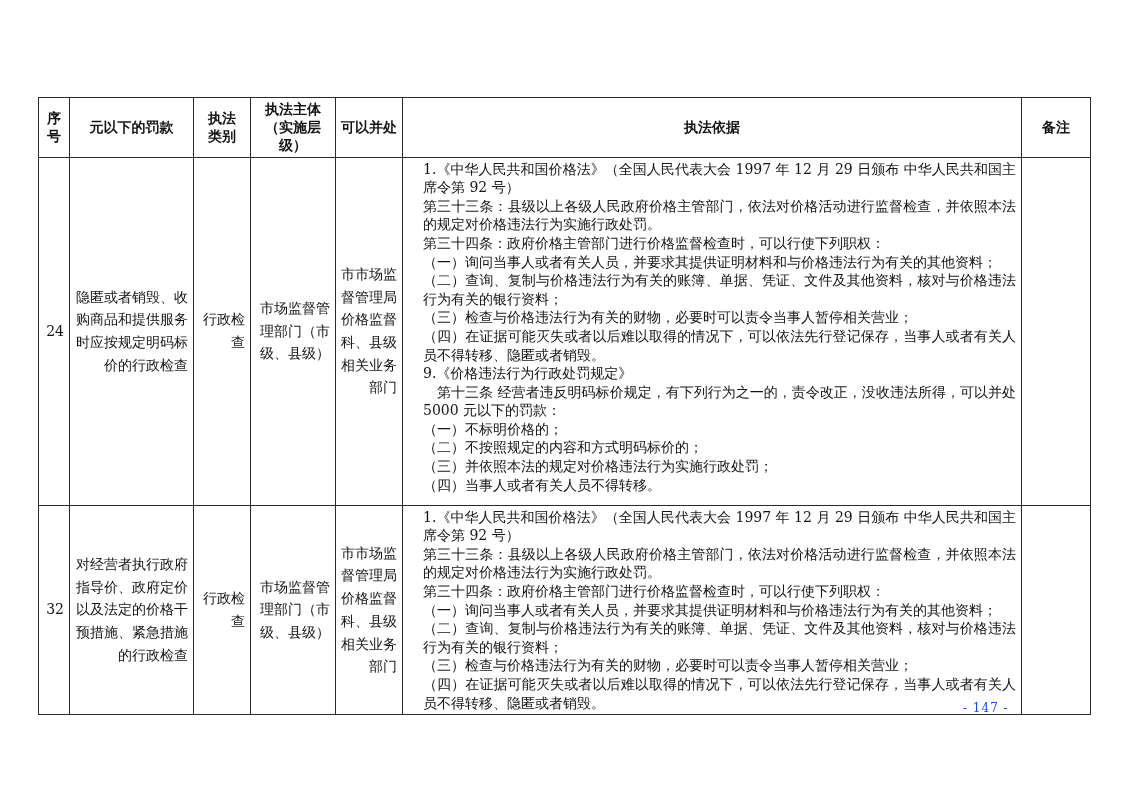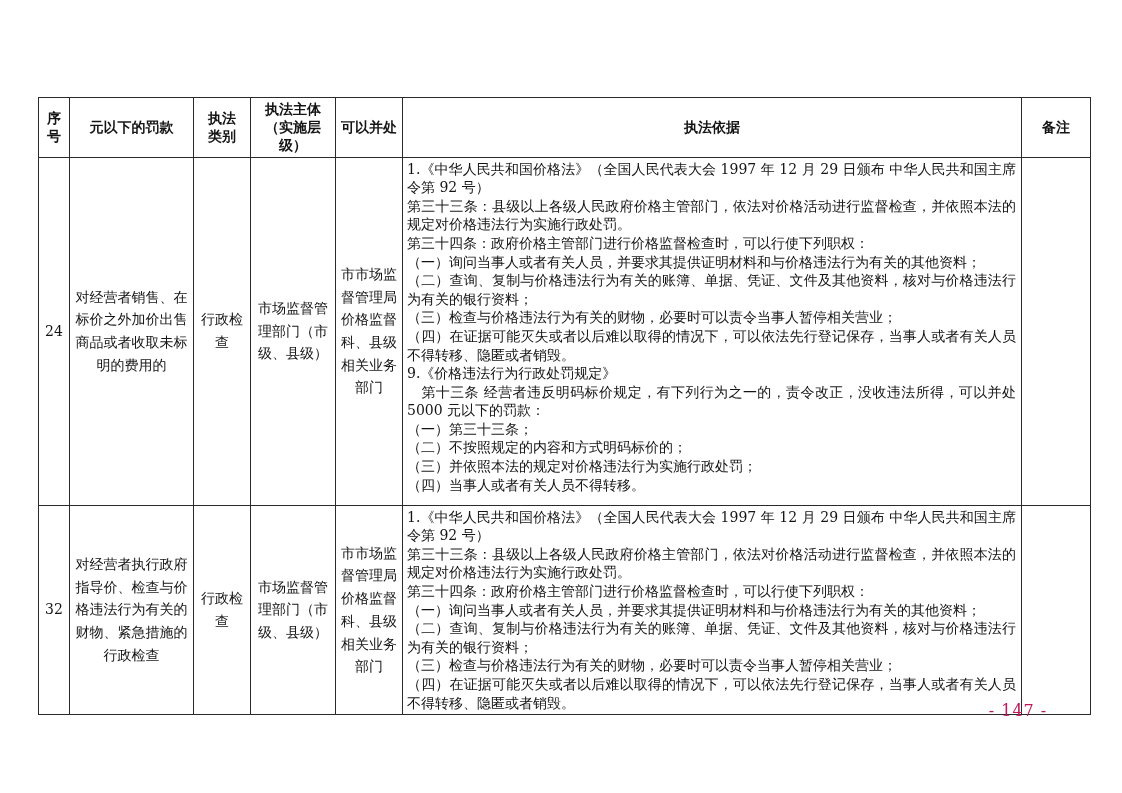--- a/index.html
+++ b/index.html
@@ -34,45 +34,45 @@
   th.hdr {
     font-family: "DejaVu Sans", "Liberation Sans", sans-serif;
     font-weight: bold;
     text-align: center;
     vertical-align: middle;
     white-space: pre-line;
     line-height: 1.3;
     padding: 2px;
   }
   td.cell-center {
-    text-align: center;
+    text-align: right;
     vertical-align: middle;
     line-height: 1.62;
     padding: 2px 5px;
   }
   td.cell-basis {
     vertical-align: top;
-    padding: 2px 5px 2px 4px;
+    padding: 2px 5px 2px 20px;
   }
   td.cell-basis .para {
     text-align: justify;
     line-height: 18.6px;
   }
   td.cell-remark {
     text-align: center;
     vertical-align: middle;
   }
   .page-number {
     position: absolute;
     left: 963px;
     top: 701px;
     width: 110px;
-    text-align: center;
-    font-size: 16px;
-    color: #be185d;
+    text-align: left;
+    font-size: 12px;
+    color: #1d4ed8;
     letter-spacing: 1px;
   }
 </style>
 </head>
 <body>
 
 <div class="page">
 
   <table class="law-table">
     <colgroup>
@@ -94,44 +94,44 @@
         <th class="hdr">执法主体
 （实施层级）</th>
         <th class="hdr">可以并处</th>
         <th class="hdr">执法依据</th>
         <th class="hdr">备注</th>
       </tr>
     </thead>
     <tbody>
       <tr class="row-31">
         <td class="cell-center">24</td>
-        <td class="cell-center">对经营者销售、在标价之外加价出售商品或者收取未标明的费用的</td>
+        <td class="cell-center">隐匿或者销毁、收购商品和提供服务时应按规定明码标价的行政检查</td>
         <td class="cell-center">行政检查</td>
         <td class="cell-center">市场监督管理部门（市级、县级）</td>
         <td class="cell-center">市市场监督管理局价格监督科、县级相关业务部门</td>
         <td class="cell-basis">
             <div class="para">1.《中华人民共和国价格法》（全国人民代表大会 1997 年 12 月 29 日颁布 中华人民共和国主席令第 92 号）</div>
             <div class="para">第三十三条：县级以上各级人民政府价格主管部门，依法对价格活动进行监督检查，并依照本法的规定对价格违法行为实施行政处罚。</div>
             <div class="para">第三十四条：政府价格主管部门进行价格监督检查时，可以行使下列职权：</div>
             <div class="para">（一）询问当事人或者有关人员，并要求其提供证明材料和与价格违法行为有关的其他资料；</div>
             <div class="para">（二）查询、复制与价格违法行为有关的账簿、单据、凭证、文件及其他资料，核对与价格违法行为有关的银行资料；</div>
             <div class="para">（三）检查与价格违法行为有关的财物，必要时可以责令当事人暂停相关营业；</div>
             <div class="para">（四）在证据可能灭失或者以后难以取得的情况下，可以依法先行登记保存，当事人或者有关人员不得转移、隐匿或者销毁。</div>
             <div class="para">9.《价格违法行为行政处罚规定》</div>
             <div class="para">　第十三条 经营者违反明码标价规定，有下列行为之一的，责令改正，没收违法所得，可以并处 5000 元以下的罚款：</div>
-            <div class="para">（一）第三十三条；</div>
+            <div class="para">（一）不标明价格的；</div>
             <div class="para">（二）不按照规定的内容和方式明码标价的；</div>
             <div class="para">（三）并依照本法的规定对价格违法行为实施行政处罚；</div>
             <div class="para">（四）当事人或者有关人员不得转移。</div>
           </td>
         <td class="cell-remark"></td>
       </tr>
       <tr class="row-32">
         <td class="cell-center">32</td>
-        <td class="cell-center">对经营者执行政府指导价、检查与价格违法行为有关的财物、紧急措施的行政检查</td>
+        <td class="cell-center">对经营者执行政府指导价、政府定价以及法定的价格干预措施、紧急措施的行政检查</td>
         <td class="cell-center">行政检查</td>
         <td class="cell-center">市场监督管理部门（市级、县级）</td>
         <td class="cell-center">市市场监督管理局价格监督科、县级相关业务部门</td>
         <td class="cell-basis">
             <div class="para">1.《中华人民共和国价格法》（全国人民代表大会 1997 年 12 月 29 日颁布 中华人民共和国主席令第 92 号）</div>
             <div class="para">第三十三条：县级以上各级人民政府价格主管部门，依法对价格活动进行监督检查，并依照本法的规定对价格违法行为实施行政处罚。</div>
             <div class="para">第三十四条：政府价格主管部门进行价格监督检查时，可以行使下列职权：</div>
             <div class="para">（一）询问当事人或者有关人员，并要求其提供证明材料和与价格违法行为有关的其他资料；</div>
             <div class="para">（二）查询、复制与价格违法行为有关的账簿、单据、凭证、文件及其他资料，核对与价格违法行为有关的银行资料；</div>
             <div class="para">（三）检查与价格违法行为有关的财物，必要时可以责令当事人暂停相关营业；</div>

